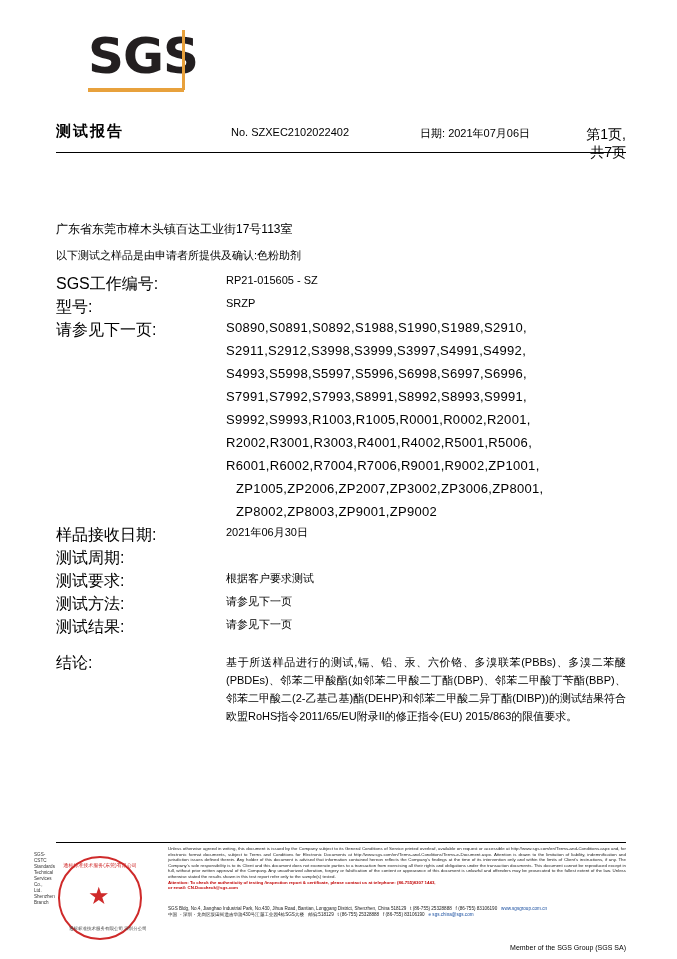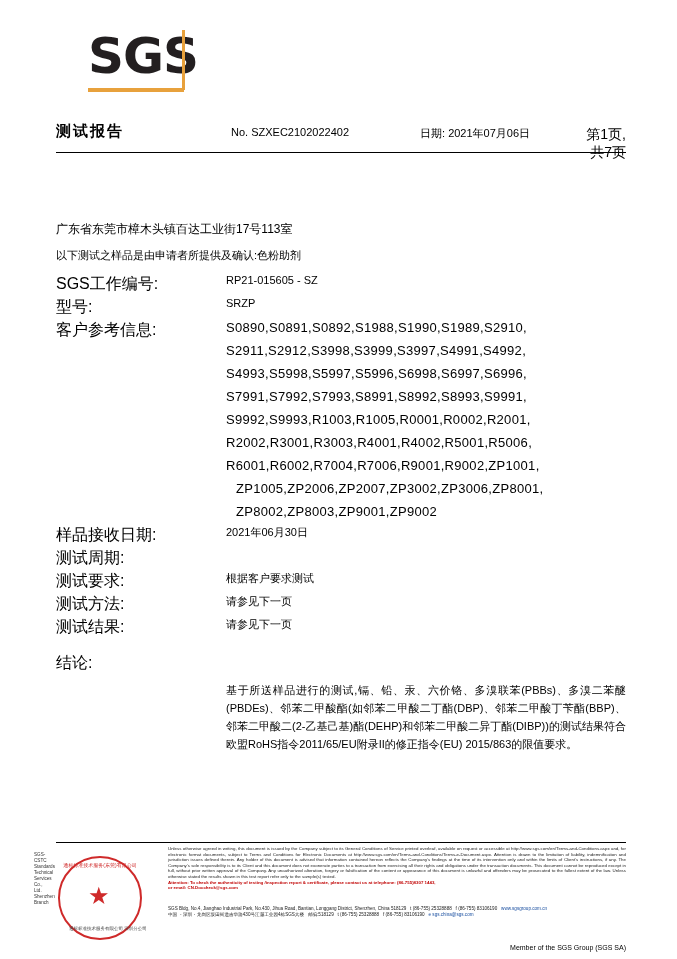--- a/index.html
+++ b/index.html
@@ -145,21 +145,20 @@
     letter-spacing: 0.3px;
   }
   .conc-text {
     position: absolute;
     left: 226px;
     top: 653px;
     width: 400px;
     font-size: 11px;
     line-height: 18px;
     text-align: justify;
-    margin-top: 28px;
   }
 
   
   .hr-bottom {
     position: absolute;
     left: 56px;
     top: 842px;
     width: 570px;
     height: 1px;
     background: #000;
@@ -290,21 +289,21 @@
   <div class="company-addr">广东省东莞市樟木头镇百达工业街17号113室</div>
 
   <div class="sample-stmt">以下测试之样品是由申请者所提供及确认:色粉助剂</div>
 
   <div class="field" style="top:274px">SGS工作编号:</div>
   <div class="field-value" style="top:274px">RP21-015605 - SZ</div>
 
   <div class="field" style="top:297px">型号:</div>
   <div class="field-value" style="top:297px">SRZP</div>
 
-  <div class="field" style="top:320px">客户参考信息:</div>
+  <div class="field" style="top:320px">请参见下一页:</div>
 
   <div class="ref-line" style="top:320px">S0890,S0891,S0892,S1988,S1990,S1989,S2910,</div>
   <div class="ref-line" style="top:343px">S2911,S2912,S3998,S3999,S3997,S4991,S4992,</div>
   <div class="ref-line" style="top:366px">S4993,S5998,S5997,S5996,S6998,S6997,S6996,</div>
   <div class="ref-line" style="top:389px">S7991,S7992,S7993,S8991,S8992,S8993,S9991,</div>
   <div class="ref-line" style="top:412px">S9992,S9993,R1003,R1005,R0001,R0002,R2001,</div>
   <div class="ref-line" style="top:435px">R2002,R3001,R3003,R4001,R4002,R5001,R5006,</div>
   <div class="ref-line" style="top:458px">R6001,R6002,R7004,R7006,R9001,R9002,ZP1001,</div>
   <div class="ref-line" style="top:481px;left:236px">ZP1005,ZP2006,ZP2007,ZP3002,ZP3006,ZP8001,</div>
   <div class="ref-line" style="top:504px;left:236px">ZP8002,ZP8003,ZP9001,ZP9002</div>

